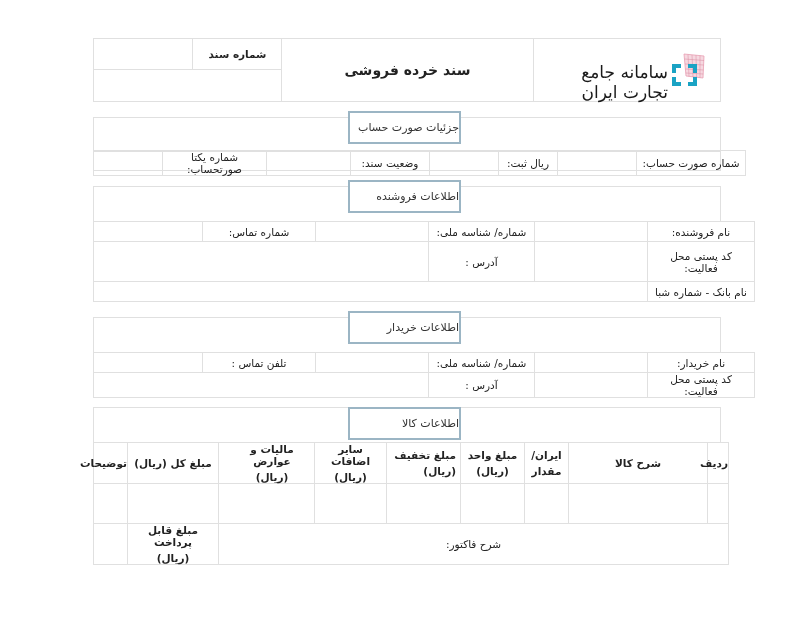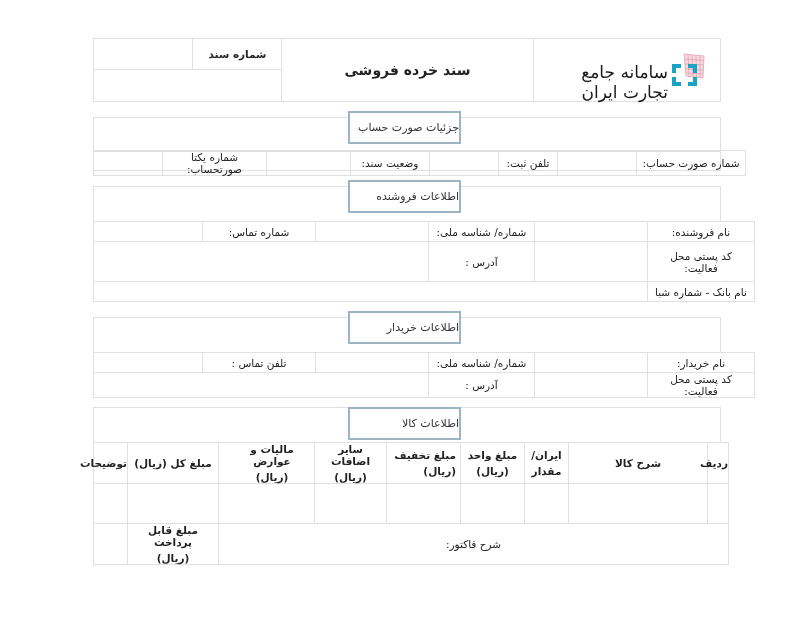--- a/index.html
+++ b/index.html
@@ -61,21 +61,21 @@
 
 <div class="abs grid-border" style="left:93px;top:117px;width:628px;height:54px;">
   <div class="abs" style="left:0;top:33px;width:626px;height:0;border-top:1px solid #e0e0e0;"></div>
 </div>
 <div class="abs section-box" style="left:348px;top:111px;width:113px;height:33px;">جزئیات صورت حساب</div>
 <table class="abs" style="left:93px;top:150px;width:628px;height:21px;">
   <tbody>
       <tr style="height:20px;">
     <td class="right" style="width:100px;">شماره صورت حساب:</td>
     <td style="width:70px;"></td>
-    <td class="right" style="width:50px;">تلفن ثبت:</td>
+    <td class="right" style="width:50px;">ریال ثبت:</td>
     <td style="width:60px;"></td>
     <td class="right" style="width:70px;">وضعیت سند:</td>
     <td style="width:75px;"></td>
     <td class="right" style="width:95px;">شماره یکتا صورتحساب:</td>
     <td style="width:60px;"></td>
   </tr>
 </tbody>
   </table>
 
 <div class="abs grid-border" style="left:93px;top:186px;width:628px;height:36px;"></div>

